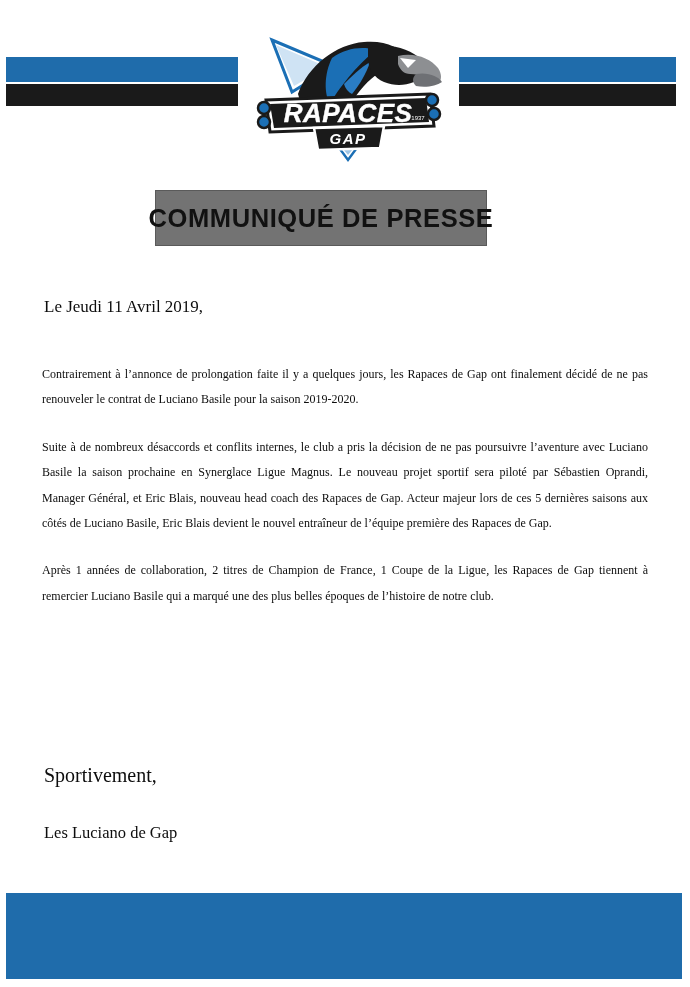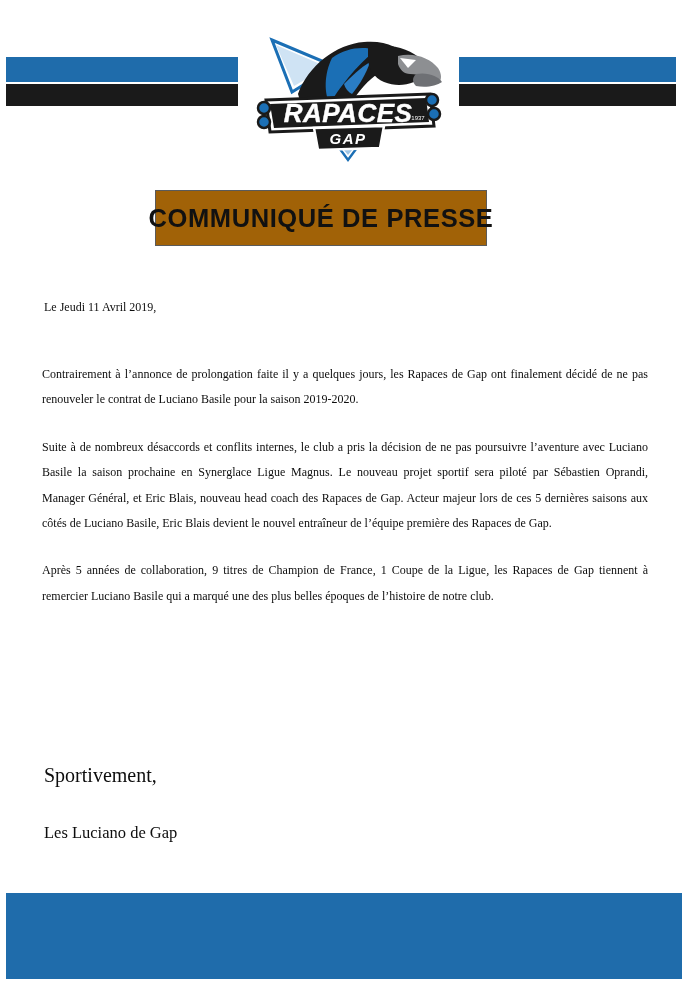--- a/index.html
+++ b/index.html
@@ -47,21 +47,21 @@
 
   
   #title-box {
     position: absolute;
     left: 155px;
     top: 190px;
     width: 332px;
     height: 56px;
     border: 1.5px solid #5a5a5a;
     box-sizing: border-box;
-    background: #a16207;
+    background: #737373;
     display: flex;
     align-items: center;
     justify-content: center;
   }
   #title-text {
     font-family: "Liberation Sans", "DejaVu Sans", sans-serif;
     font-weight: bold;
     font-size: 25.5px;
     letter-spacing: 0.6px;
     color: #111111;
@@ -69,21 +69,21 @@
   }
 
   
   #letter-body {
     position: absolute;
     left: 42px;
     top: 296px;
     width: 606px;
   }
   #date-line {
-    font-size: 12px;
+    font-size: 17px;
     line-height: 22px;
     padding-left: 2px;
     margin-bottom: 44px;
   }
   .paragraph {
     font-size: 12px;
     line-height: 25.4px;
     text-align: justify;
     text-justify: inter-word;
     margin: 0 0 22px 0;
@@ -172,21 +172,21 @@
 <div id="title-box">
   <span id="title-text">COMMUNIQUÉ DE PRESSE</span>
 </div>
 
 <div id="letter-body">
 
   <div id="date-line">Le Jeudi 11 Avril 2019,</div>
 
   <p class="paragraph">Contrairement à l’annonce de prolongation faite il y a quelques jours, les Rapaces de Gap ont finalement décidé de ne pas renouveler le contrat de Luciano Basile pour la saison 2019-2020.</p>
   <p class="paragraph">Suite à de nombreux désaccords et conflits internes, le club a pris la décision de ne pas poursuivre l’aventure avec Luciano Basile la saison prochaine en Synerglace Ligue Magnus. Le nouveau projet sportif sera piloté par Sébastien Oprandi, Manager Général, et Eric Blais, nouveau head coach des Rapaces de Gap. Acteur majeur lors de ces 5 dernières saisons aux côtés de Luciano Basile, Eric Blais devient le nouvel entraîneur de l’équipe première des Rapaces de Gap.</p>
-  <p class="paragraph">Après 5 années de collaboration, 9 titres de Champion de France, 1 Coupe de la Ligue, les Rapaces de Gap tiennent à remercier Luciano Basile qui a marqué une des plus belles époques de l’histoire de notre club.</p>
+  <p class="paragraph">Après 1 années de collaboration, 2 titres de Champion de France, 1 Coupe de la Ligue, les Rapaces de Gap tiennent à remercier Luciano Basile qui a marqué une des plus belles époques de l’histoire de notre club.</p>
 
 </div>
 
 <div id="signoff">
   <div id="signoff-line-1">Sportivement,</div>
   <div id="signoff-line-2">Les Luciano de Gap</div>
 </div>
 
 <div id="footer-bar"></div>
 

